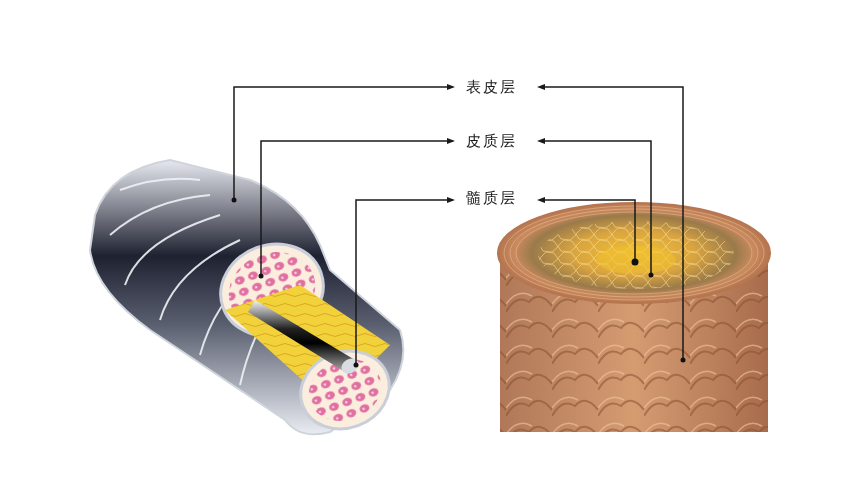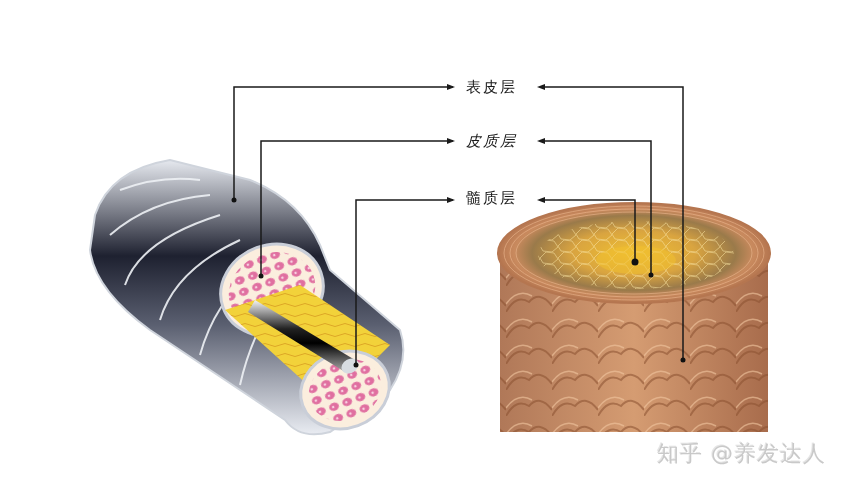--- a/index.html
+++ b/index.html
@@ -119,17 +119,16 @@
       <circle cx="234" cy="200" r="2.5"></circle>
       <circle cx="261" cy="276" r="2.5"></circle>
       <circle cx="356" cy="365" r="2.5"></circle>
       <circle cx="683" cy="360" r="2.5"></circle>
       <circle cx="651" cy="275" r="2.5"></circle>
       <circle cx="635" cy="262" r="3.5"></circle>
     </g>
   </svg>
 
   <div class="label" style="left:466px; top:78px;">表皮层</div>
-  <div class="label" style="left:466px; top:132px;font-style:italic;">皮质层</div>
+  <div class="label" style="left:466px; top:132px;">皮质层</div>
   <div class="label" style="left:466px; top:191px;font-family:Liberation Mono, monospace;">髓质层</div>
 
-  <div class="watermark">知乎 @养发达人</div>
 </div>
 
 </body></html>

